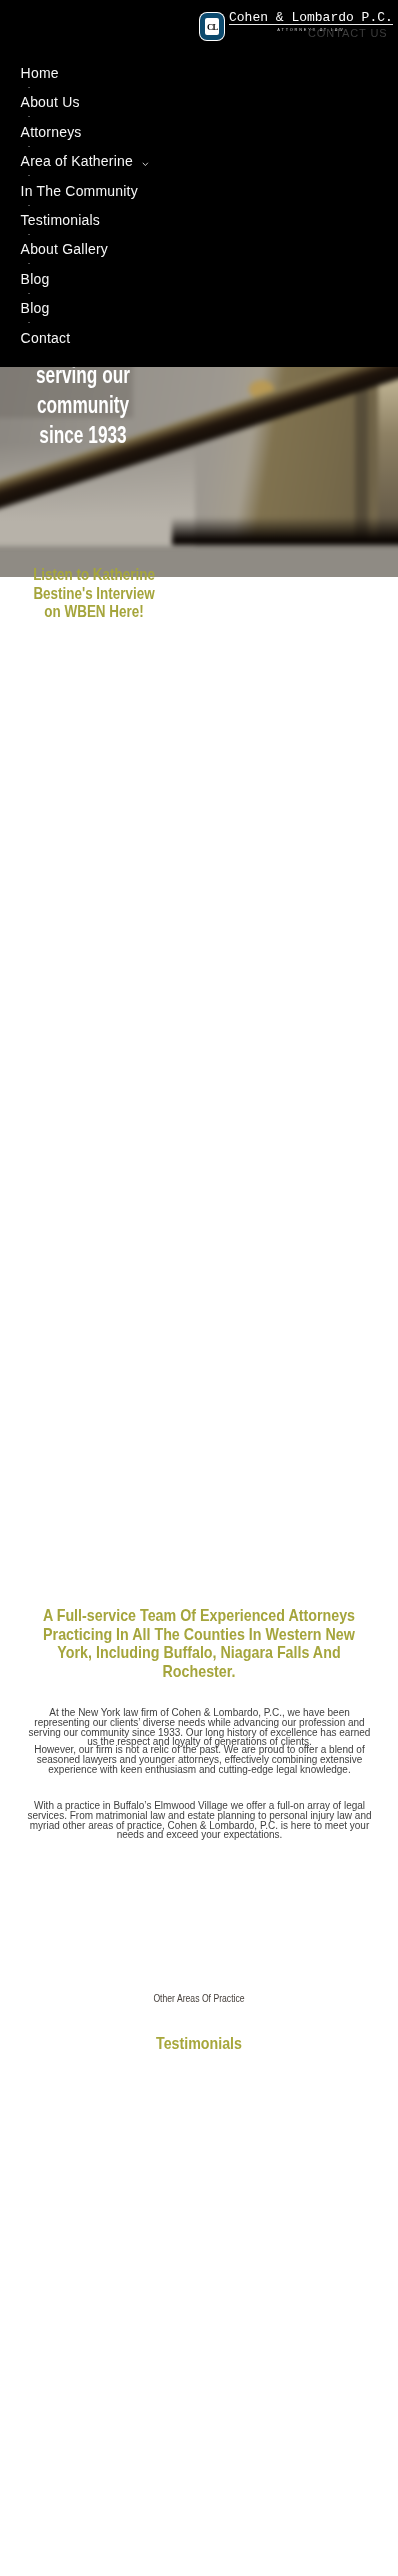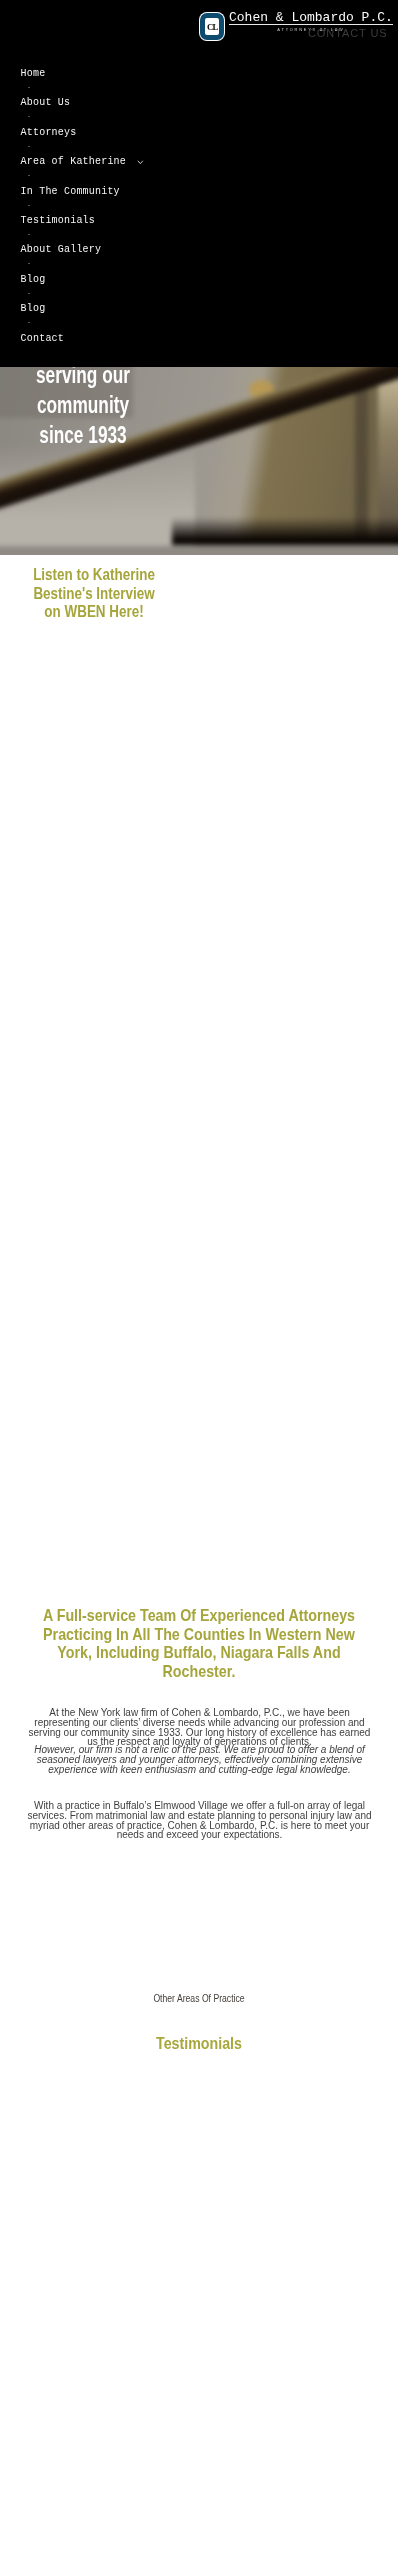--- a/index.html
+++ b/index.html
@@ -13,27 +13,27 @@
              box-shadow:0 0 0 1px #fff;display:flex;align-items:center;justify-content:center;
              font-family:"Liberation Serif","DejaVu Serif",serif;font-weight:bold;font-size:8.8px;color:#0a0a0a;
              letter-spacing:-1px;}
   .logo-text{margin-left:4.6px;}
   .logo-name{font-family:Liberation Mono, monospace;color:#fdfdfd;font-size:13px;line-height:9.3px;}
   .logo-rule{height:1px;background:#e9e9e9;margin-top:1px;}
   .logo-tagline{color:#d8d8d8;font-size:3.9px;letter-spacing:1.8px;margin-top:1.5px;text-align:center;}
   .contact-link{position:absolute;left:308px;top:27px;color:#3c3c3c;font-size:11px;letter-spacing:0.9px;
                 text-decoration:none;}
   .main-nav{position:absolute;left:20.6px;top:66px;}
-  .nav-item{display:block;height:15px;line-height:15px;color:#f7f7f7;font-size:10px;letter-spacing:0.2px;
-            text-decoration:none;white-space:nowrap;font-family:Liberation Mono, monospace;}
+  .nav-item{display:block;height:15px;line-height:15px;color:#f7f7f7;font-size:14px;letter-spacing:0.2px;
+            text-decoration:none;white-space:nowrap;}
   .nav-item .chev{margin-left:5.2px;}
   .nav-dot{height:14.4px;line-height:13px;color:#c9c9c9;font-size:7.7px;padding-left:7.2px;}
 
   
-  .hero{position:absolute;top:367px;left:0;width:398px;height:188px;overflow:hidden;background:#8f8b84;}
+  .hero{position:absolute;top:367px;left:0;width:398px;height:210px;overflow:hidden;background:#8f8b84;}
   .hero-bg{position:absolute;left:-6.2px;top:-6.2px;width:411px;height:184px;filter:blur(2.6px);}
   .bg-base{position:absolute;left:0;top:0;width:100%;height:100%;
            background:linear-gradient(100deg,#8a8680 0%,#96928b 30%,#9d9890 52%,#a59e8f 61%,
                                       #80724f 66%,#776a4a 80%,#6e6247 90%,#8a7c5c 100%);}
   .bg-topleft-shade{position:absolute;left:0;top:0;width:139px;height:57px;background:#6f6b63;opacity:.45;}
   .bg-wall-light{position:absolute;left:0;top:82px;width:201px;height:103px;
                  background:linear-gradient(to bottom,rgba(190,186,178,0),#b7b2a9 75%);}
   .bg-warm-patch{position:absolute;left:255px;top:19.6px;width:25px;height:18.5px;background:#bb9a50;
                  border-radius:50%;opacity:.9;}
   .bg-door-edge{position:absolute;left:361px;top:0;width:13.4px;height:100%;background:#3f382c;opacity:.55;}
@@ -54,21 +54,21 @@
                color:#a5a53c;font-size:16px;line-height:18.5px;font-weight:bold;text-align:center;
                text-decoration:none;transform:scaleX(.84);transform-origin:50% 0;}
   .listen-link span{display:block;white-space:nowrap;}
   .intro-heading{position:absolute;left:-38px;top:1607px;width:474px;margin:0;
                  color:#a5a53c;font-size:17px;line-height:18.5px;font-weight:bold;text-align:center;
                  transform:scaleX(.84);transform-origin:50% 0;}
   .intro-heading span{display:block;white-space:nowrap;}
   .para{position:absolute;left:25px;width:349px;margin:0;color:#3e3e3e;
         font-size:10px;line-height:9.8px;text-align:center;}
   .para-1{top:1708px;}
-  .para-2{top:1745px;font-style:italic;}
+  .para-2{top:1745px;}
   .para-3{top:1801px;}
   .other-areas{position:absolute;left:0;top:1992px;width:398px;margin:0;color:#443e3a;
                font-size:10.8px;font-weight:normal;text-align:center;white-space:nowrap;
                transform:scaleX(.8);transform-origin:50% 0;}
   .testimonials-heading{position:absolute;left:0;top:2035px;width:398px;margin:0;color:#a7a73b;
                         font-size:16px;font-weight:bold;text-align:center;white-space:nowrap;
                         transform:scaleX(.89);transform-origin:50% 0;}
 </style>
 </head>
 <body>

